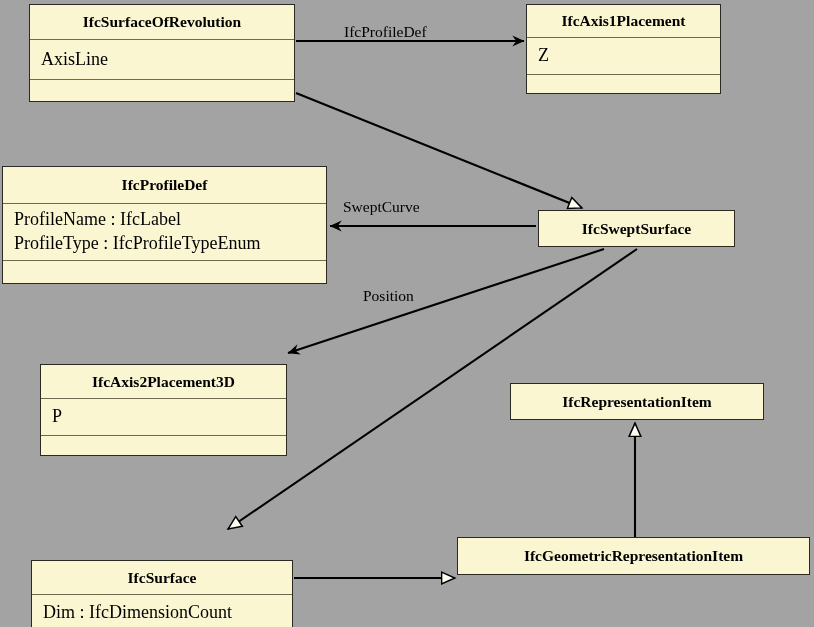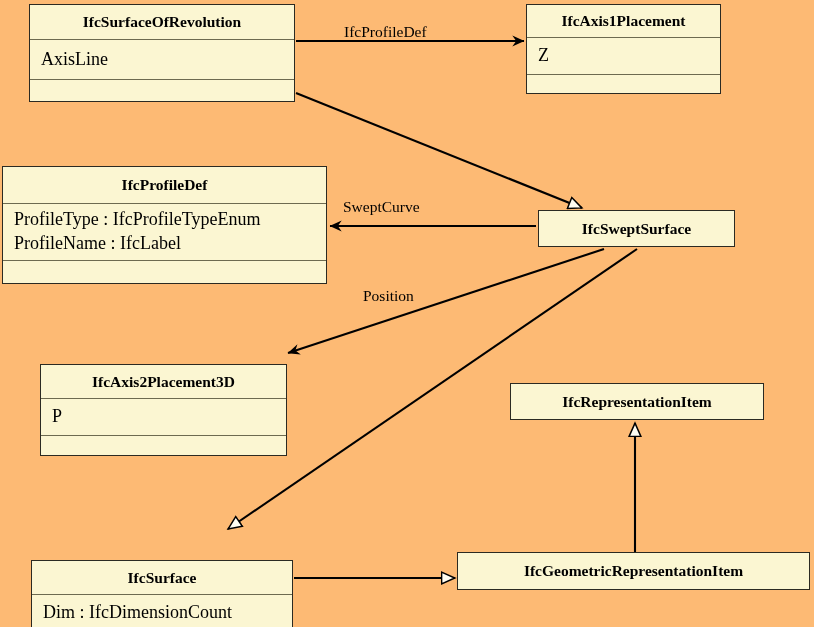--- a/index.html
+++ b/index.html
@@ -8,21 +8,21 @@
     padding: 0;
     background: #ffffff;
   }
   body {
     font-family: "Liberation Serif", "DejaVu Serif", serif;
   }
   #diagram-root {
     position: relative;
     width: 814px;
     height: 627px;
-    background: #fdba74;
+    background: #a3a3a3;
     overflow: hidden;
   }
   svg.canvas {
     position: absolute;
     top: 0;
     left: 0;
     width: 814px;
     height: 627px;
   }
   .cls-box {
@@ -119,22 +119,22 @@
     <div class="cls-title" style="height:32px;">IfcAxis1Placement</div>
     <div class="cls-attrs" style="height:37px;">
       <div class="attr-line">Z</div>
     </div>
     <div class="cls-ops"></div>
   </div>
 
   <div class="cls-box" style="left:2px; top:166px; width:325px; height:118px;">
     <div class="cls-title" style="height:36px;">IfcProfileDef</div>
     <div class="cls-attrs" style="height:57px;">
+      <div class="attr-line">ProfileName : IfcLabel</div>
       <div class="attr-line">ProfileType : IfcProfileTypeEnum</div>
-      <div class="attr-line">ProfileName : IfcLabel</div>
     </div>
     <div class="cls-ops"></div>
   </div>
 
   <div class="cls-box" style="left:538px; top:210px; width:197px; height:37px;">
     <div class="cls-title" style="height:100%;">IfcSweptSurface</div>
   </div>
 
   <div class="cls-box" style="left:40px; top:364px; width:247px; height:92px;justify-content:center;">
     <div class="cls-title" style="height:33px;">IfcAxis2Placement3D</div>
@@ -149,21 +149,21 @@
   </div>
 
   <div class="cls-box" style="left:31px; top:560px; width:262px; height:89px;">
     <div class="cls-title" style="height:33px;">IfcSurface</div>
     <div class="cls-attrs" style="height:37px;">
       <div class="attr-line">Dim : IfcDimensionCount</div>
     </div>
     <div class="cls-ops"></div>
   </div>
 
-  <div class="cls-box" style="left:457px; top:552px; width:353px; height:38px;justify-content:flex-end;">
+  <div class="cls-box" style="left:457px; top:537px; width:353px; height:38px;justify-content:flex-end;">
     <div class="cls-title" style="height:100%;">IfcGeometricRepresentationItem</div>
   </div>
 
   <div class="edge-label" style="left:344px; top:24px;">IfcProfileDef</div>
 
   <div class="edge-label" style="left:343px; top:199px;">SweptCurve</div>
 
   <div class="edge-label" style="left:363px; top:288px;">Position</div>
 
 </div>

